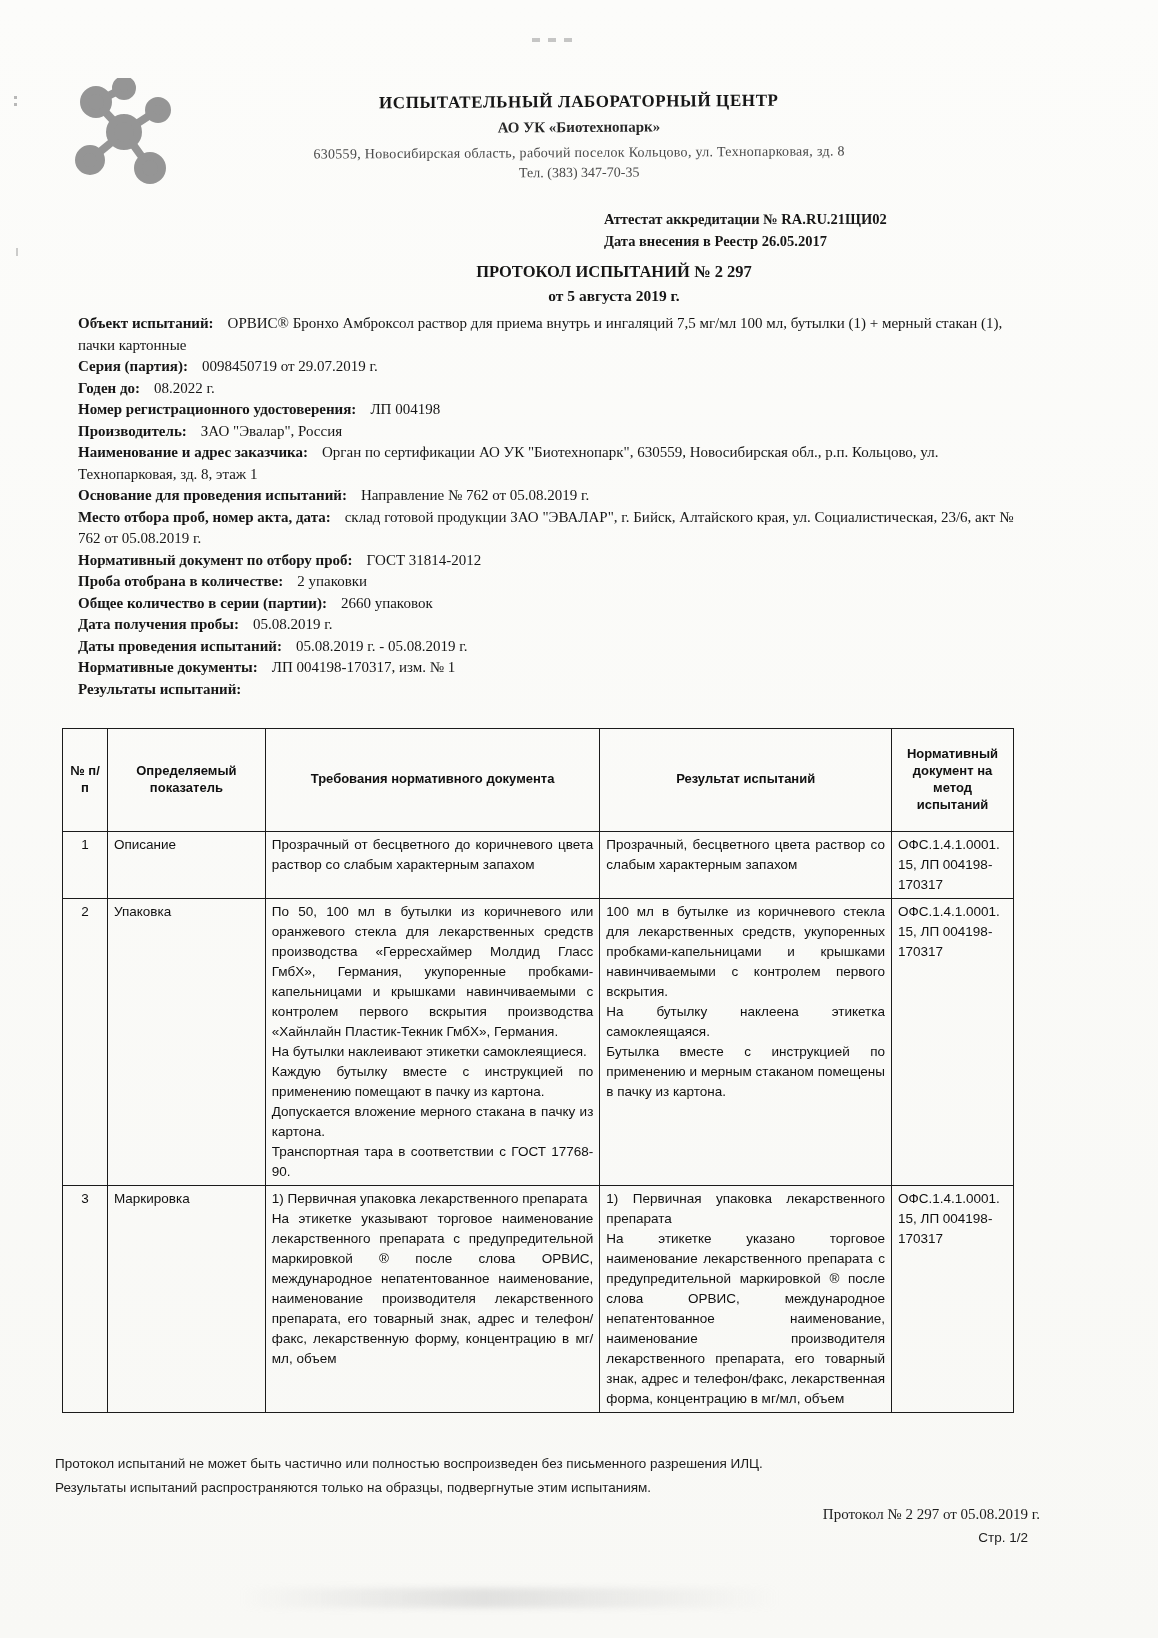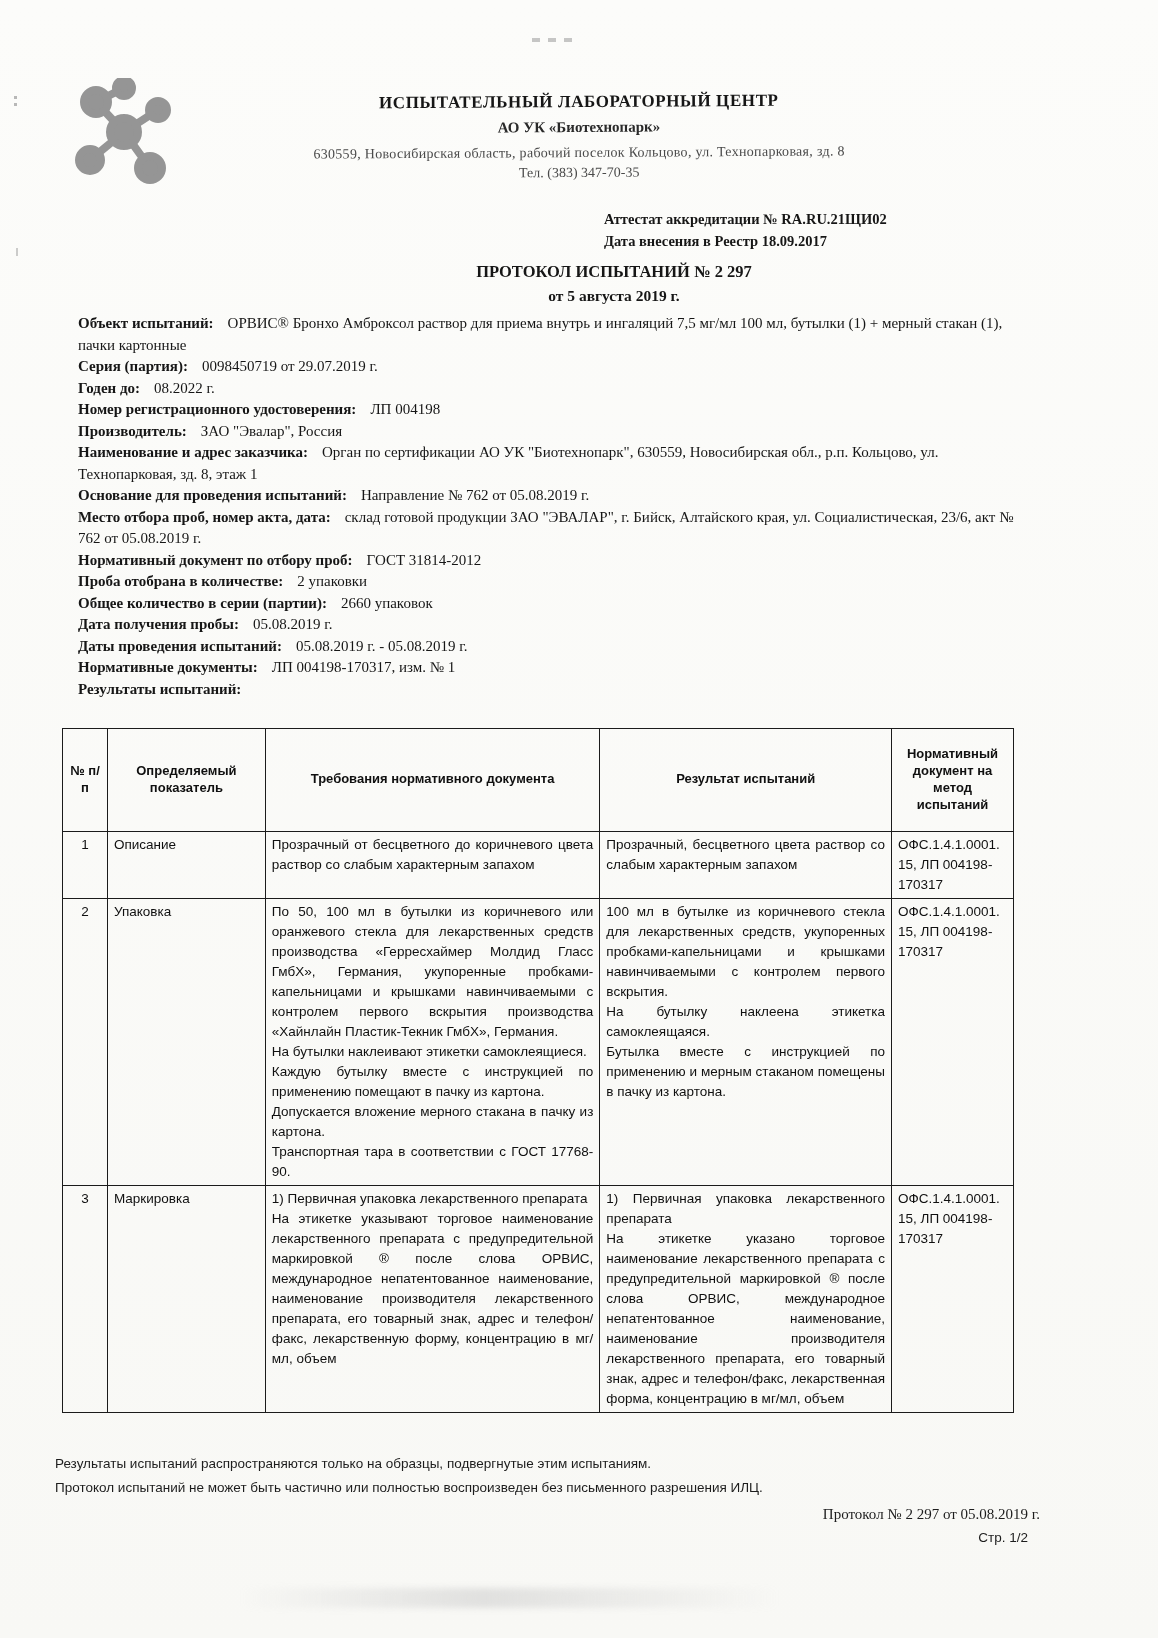--- a/index.html
+++ b/index.html
@@ -82,21 +82,21 @@
 
   <div class="org-block">
     <div class="org-name">ИСПЫТАТЕЛЬНЫЙ ЛАБОРАТОРНЫЙ ЦЕНТР</div>
     <div class="org-sub">АО УК «Биотехнопарк»</div>
     <div class="org-addr">630559, Новосибирская область, рабочий поселок Кольцово, ул. Технопарковая, зд. 8</div>
     <div class="org-phone">Тел. (383) 347-70-35</div>
   </div>
 
   <div class="accred-block">
     <div>Аттестат аккредитации № RA.RU.21ЩИ02</div>
-    <div>Дата внесения в Реестр 18.09.2017</div>
+    <div>Дата внесения в Реестр 26.05.2017</div>
   </div>
 
   <div class="title-block">
     <div class="title-line1">ПРОТОКОЛ ИСПЫТАНИЙ № 2 297</div>
     <div class="title-line2">от 5 августа 2019 г.</div>
   </div>
 
   <div class="fields">
     <div class="field"><span class="lbl">Объект испытаний:</span><span class="val">ОРВИС® Бронхо Амброксол раствор для приема внутрь и ингаляций 7,5 мг/мл 100 мл, бутылки (1) + мерный стакан (1), пачки картонные</span></div>
     <div class="field"><span class="lbl">Серия (партия):</span><span class="val">0098450719 от 29.07.2019 г.</span></div>
@@ -159,19 +159,19 @@
         <td class="c-req">1) Первичная упаковка лекарственного препарата
 На этикетке указывают торговое наименование лекарственного препарата с предупредительной маркировкой ® после слова ОРВИС, международное непатентованное наименование, наименование производителя лекарственного препарата, его товарный знак, адрес и телефон/факс, лекарственную форму, концентрацию в мг/мл, объем</td>
         <td class="c-res">1) Первичная упаковка лекарственного препарата
 На этикетке указано торговое наименование лекарственного препарата с предупредительной маркировкой ® после слова ОРВИС, международное непатентованное наименование, наименование производителя лекарственного препарата, его товарный знак, адрес и телефон/факс, лекарственная форма, концентрацию в мг/мл, объем</td>
         <td class="c-doc">ОФС.1.4.1.0001.15, ЛП 004198-170317</td>
       </tr>
     </tbody>
   </table>
 
   <div class="footer-notes">
+    <div>Протокол испытаний не может быть частично или полностью воспроизведен без письменного разрешения ИЛЦ.</div>
     <div>Результаты испытаний распространяются только на образцы, подвергнутые этим испытаниям.</div>
-    <div>Протокол испытаний не может быть частично или полностью воспроизведен без письменного разрешения ИЛЦ.</div>
   </div>
   <div class="protocol-ref">Протокол № 2 297 от 05.08.2019 г.</div>
   <div class="page-num">Стр. 1/2</div>
 
 </div>
 
 </body></html>

